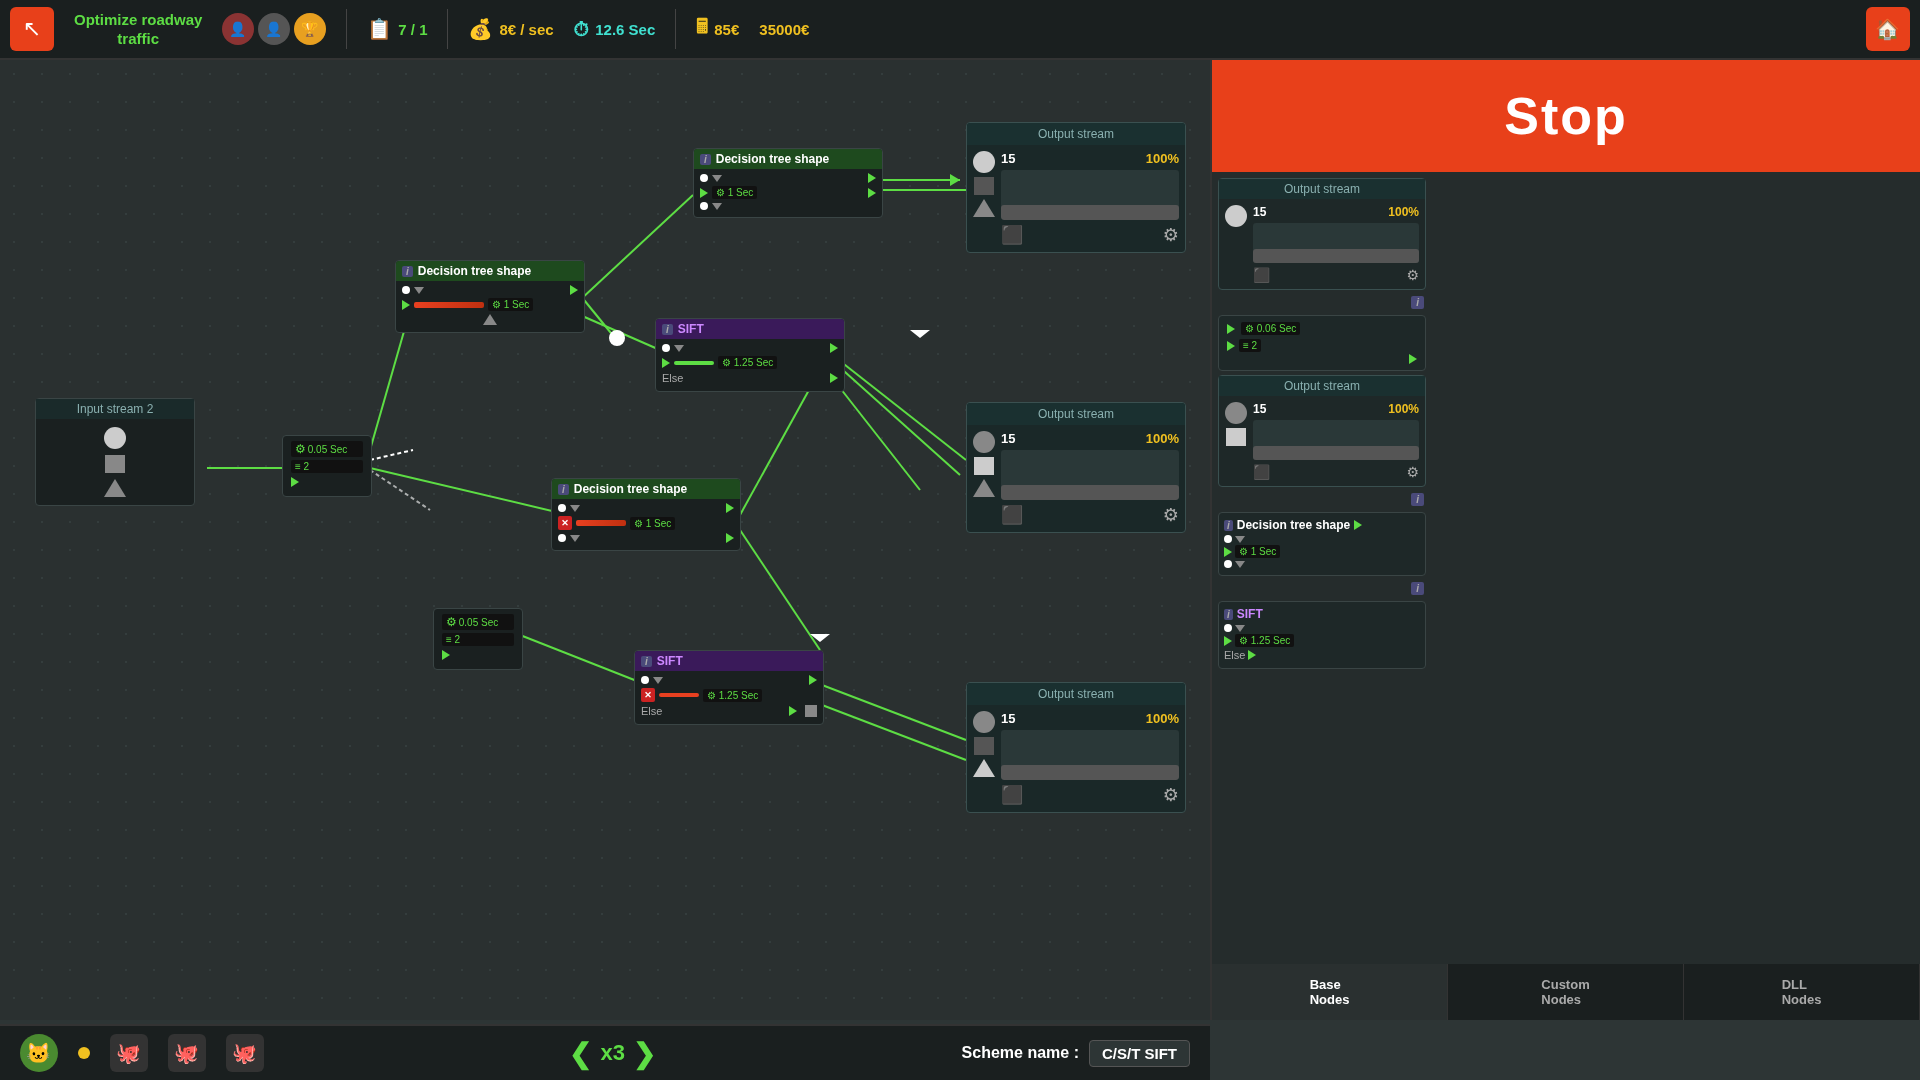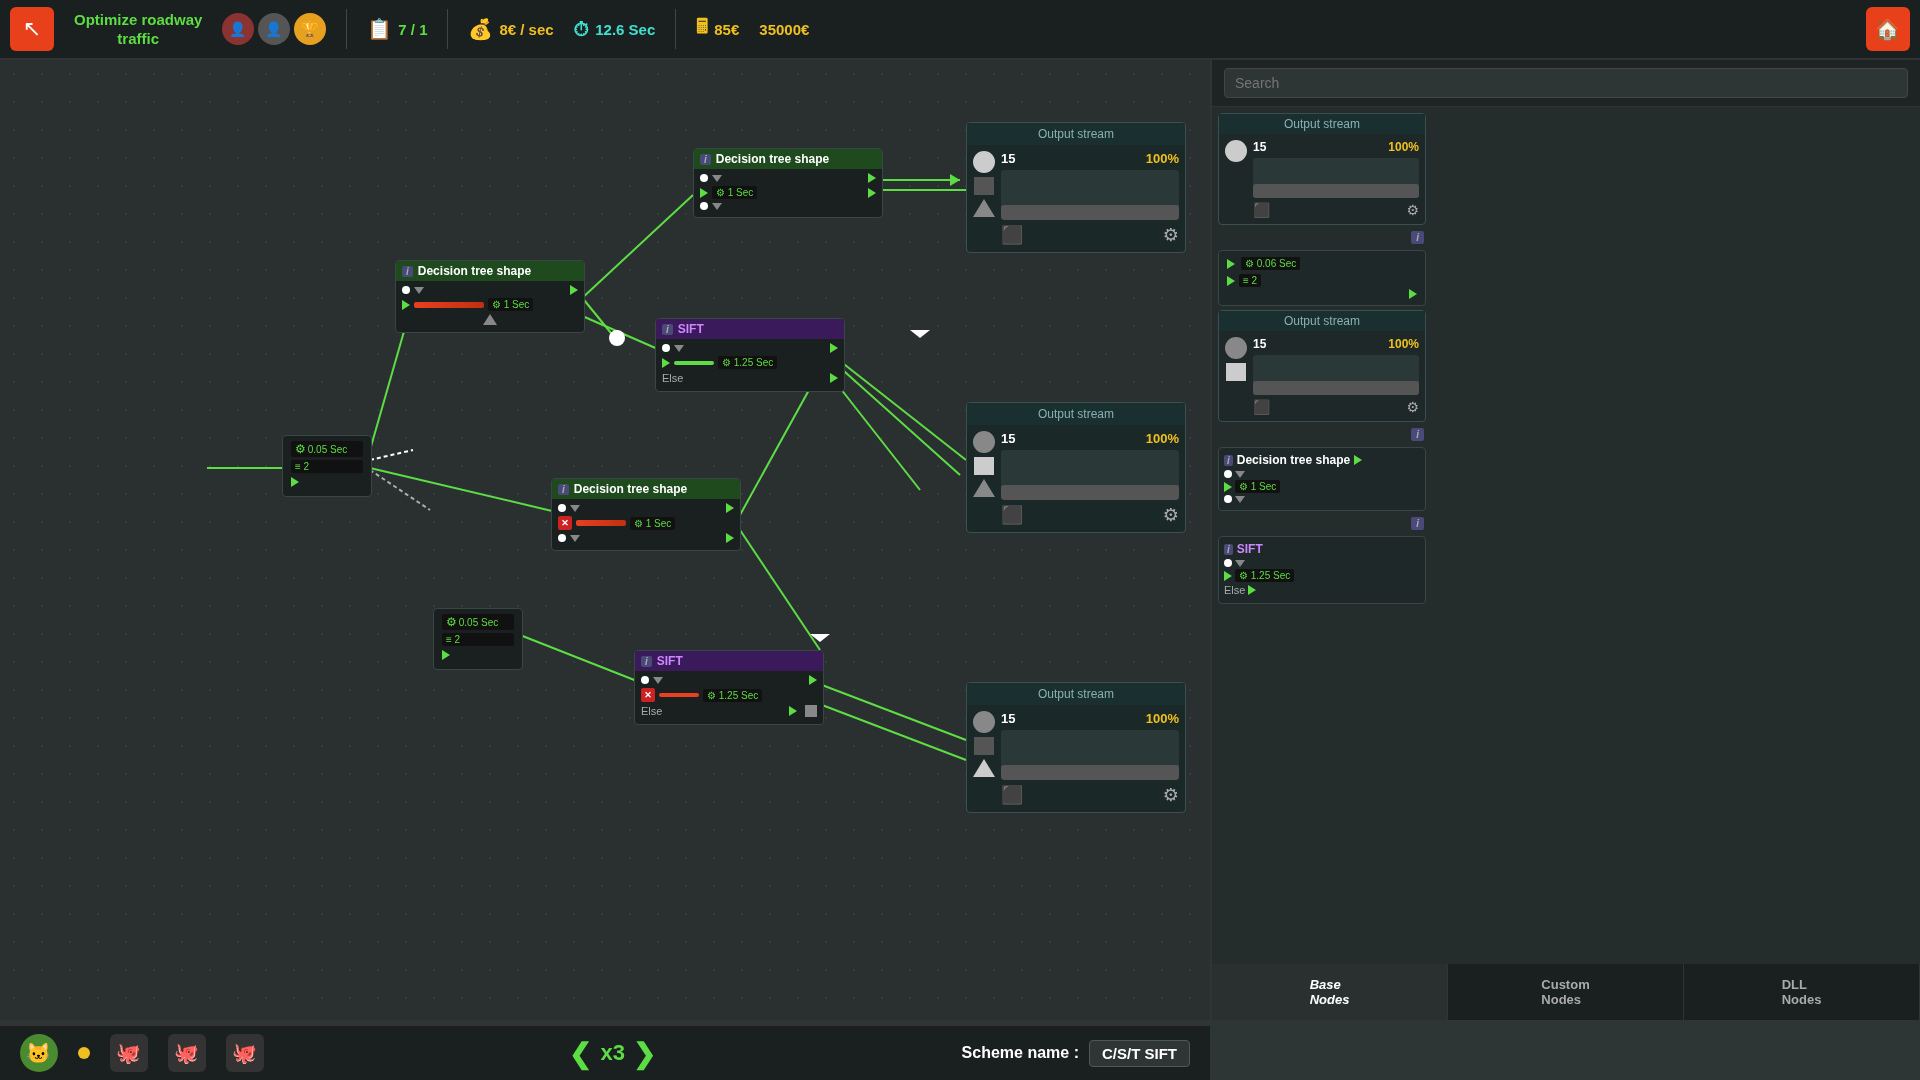--- a/index.html
+++ b/index.html
@@ -160,21 +160,21 @@
       align-items: center;
     }
     .btab {
       flex: 1;
       height: 100%;
       display: flex; align-items: center; justify-content: center;
       color: #aaa; font-size: 13px; font-weight: bold;
       cursor: pointer;
       border-right: 1px solid #333;
     }
-    .btab.active { color: white; background: #2a3030; font-style: italic; }
+    .btab.active { color: white; background: #2a3030; }
 
     
     #bottombar {
       position: absolute;
       bottom: 0; left: 0;
       width: 1210px;
       height: 56px;
       background: #1a1f1f;
       display: flex;
       align-items: center;
@@ -429,20 +429,28 @@
 
     <circle cx="617" cy="278" r="8" fill="white"></circle>
 
     <polygon points="960,120 950,114 950,126" fill="#5ddd44"></polygon>
     <polygon points="960,415" fill="#5ddd44"></polygon>
 
     <line x1="370" y1="400" x2="413" y2="390" stroke="white" stroke-width="2" stroke-dasharray="4,3"></line>
     <line x1="370" y1="410" x2="430" y2="450" stroke="white" stroke-width="2" stroke-dasharray="4,3" opacity="0.6"></line>
   </svg>
 
+  <div class="input-stream-box" style="left:35px; top:338px;">
+    <div class="is-header">Input stream 2</div>
+    <div class="is-content">
+      <div class="shape-circle" style="background:#ccc;"></div>
+      <div style="width:20px;height:18px;background:#888;"></div>
+      <div class="shape-tri"></div>
+    </div>
+  </div>
 
   <div class="mult-node" style="left:282px; top:375px; width:90px;">
     <div class="n-badge">
       <span style="font-size:12px;">⚙</span>
       <span>0.05 Sec</span>
     </div>
     <div style="margin-top:3px;" class="n-lines">≡ 2</div>
     <div class="n-tri-r" style="margin-top:4px;"></div>
   </div>
 
@@ -657,24 +665,24 @@
     <span class="bb-chevron">❯</span>
   </div>
   <div class="bb-spacer"></div>
   <div class="bb-scheme">
     <span>Scheme name :</span>
     <div class="bb-scheme-value">C/S/T SIFT</div>
   </div>
 </div>
 
 <div id="right-panel">
-
-  <div id="search-bar">
-    <input type="text" placeholder="Search" style="">
-  </div>
+  <div id="stop-btn">
+    <span>Stop</span>
+  </div>
+
 
   <div id="right-panel-content">
 
     <div style="width:220px;display:flex;flex-direction:column;gap:4px;padding:6px;overflow-y:auto;">
 
       <div style="background:#1e2828;border:1px solid #3a5050;border-radius:4px;">
         <div style="background:#1a3030;padding:3px 8px;color:#8ab0b0;font-size:12px;text-align:center;">Output stream</div>
         <div style="padding:6px;display:flex;gap:6px;align-items:flex-start;">
           <div style="display:flex;flex-direction:column;gap:4px;align-items:center;">
             <div style="width:22px;height:22px;background:#ccc;border-radius:50%;"></div>

